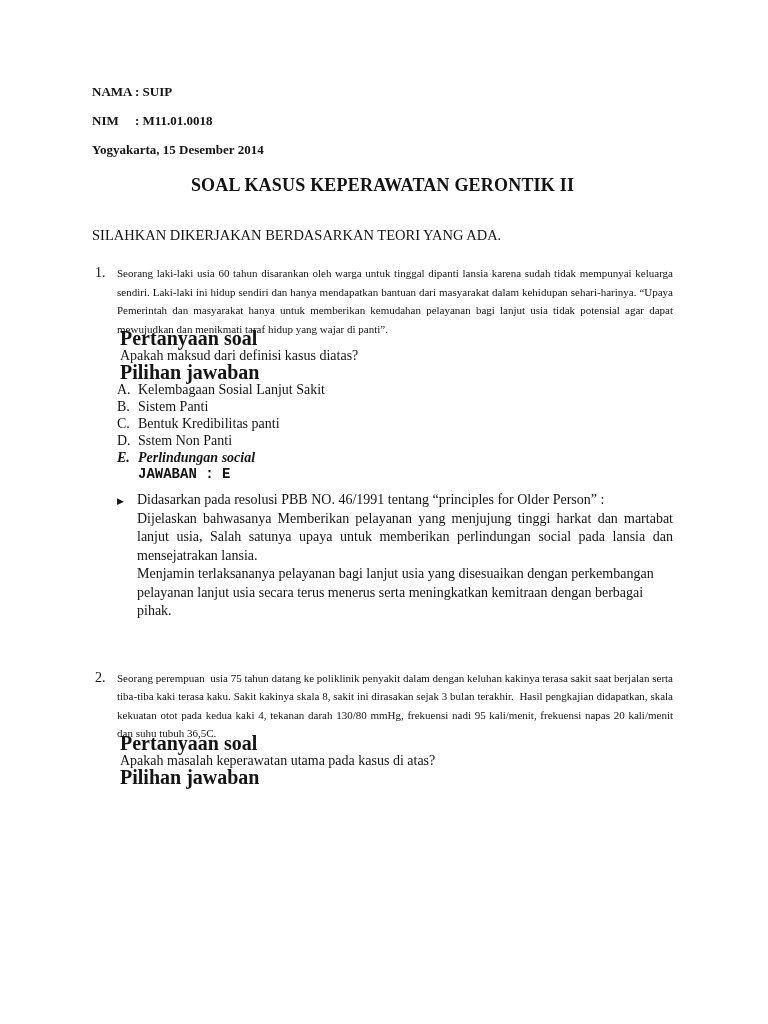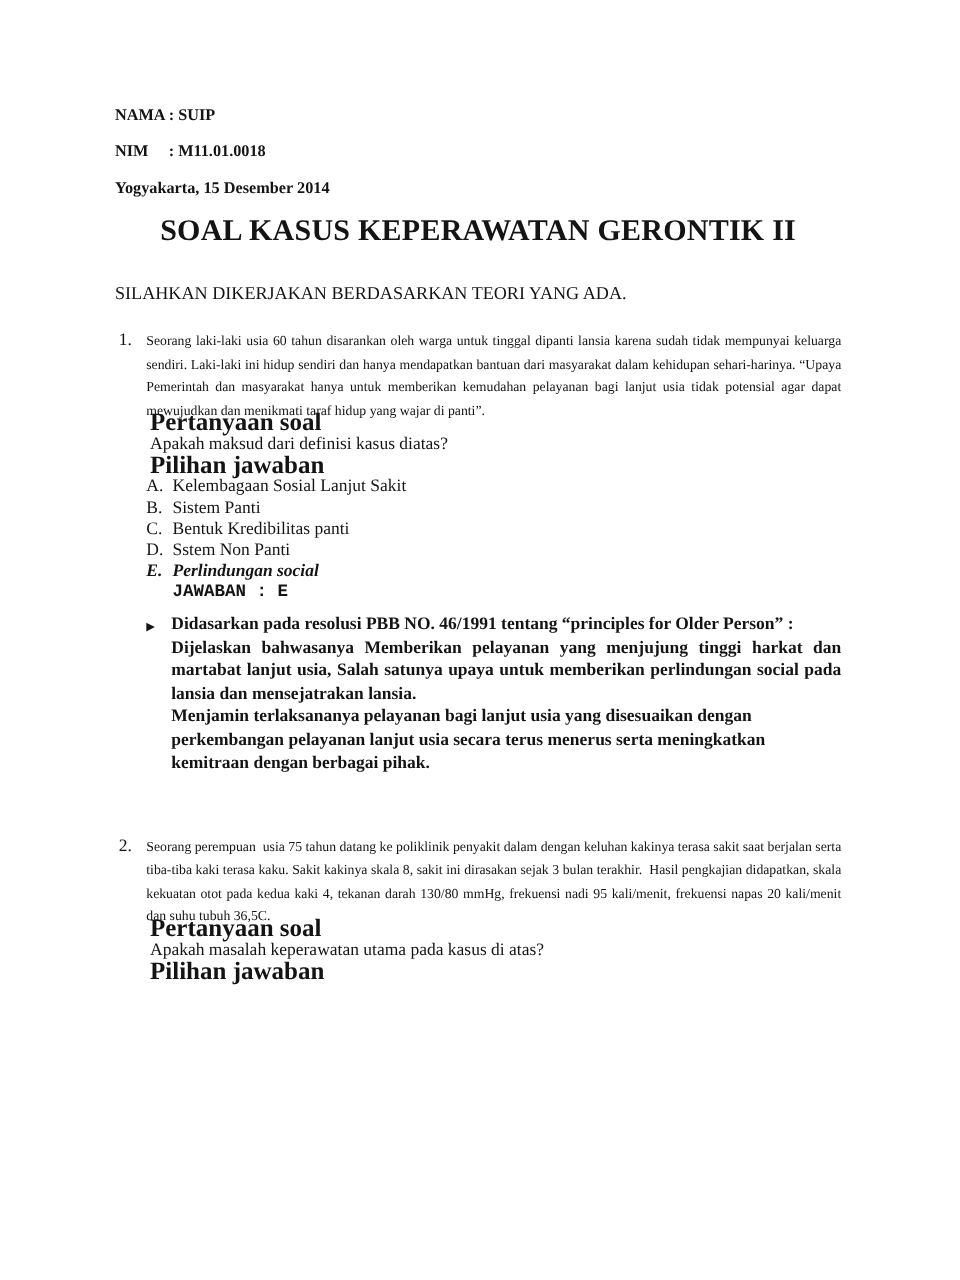--- a/index.html
+++ b/index.html
@@ -25,21 +25,21 @@
     line-height: 15px;
     font-weight: bold;
     white-space: pre-wrap;
   }
   .header p.gap-above { margin-top: 17px; }
 
   
   .doc-title {
     margin: 8px 0 0 0;
     text-align: center;
-    font-size: 24px;
+    font-size: 18px;
     line-height: 28px;
     font-weight: bold;
     letter-spacing: 0.2px;
   }
 
   .instruction {
     margin: 28px 0 0 0;
     font-size: 14.5px;
     line-height: 17px;
     font-weight: normal;
@@ -110,21 +110,20 @@
     font-size: 9px;
     line-height: 18.5px;
     padding-top: 1px;
     color: #141414;
   }
   .note .note-body { flex: 1; min-width: 0; }
   .note .note-body p {
     margin: 0;
     font-size: 14px;
     line-height: 18.5px;
-    font-weight: bold;
   }
   .note .note-body p.justify { text-align: justify; }
 </style>
 </head>
 <body>
 
 <div class="page">
 
   <div class="header">
     <p>NAMA : SUIP</p>

